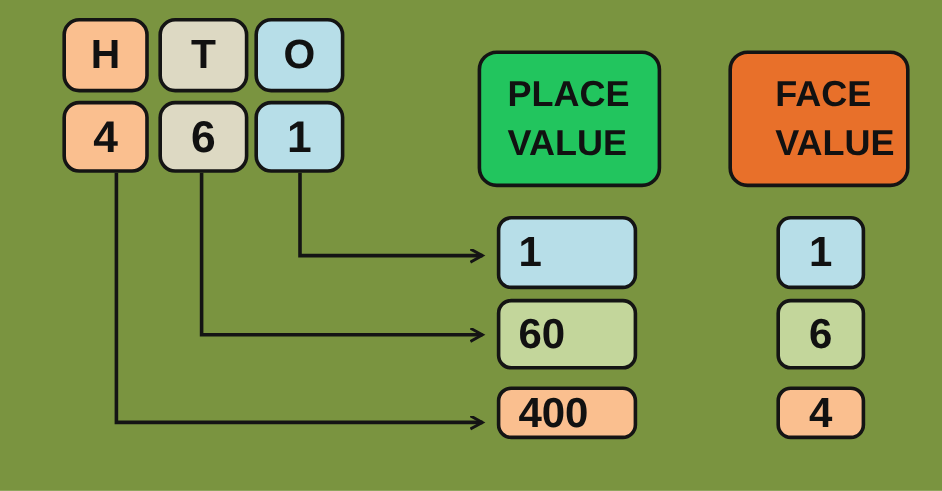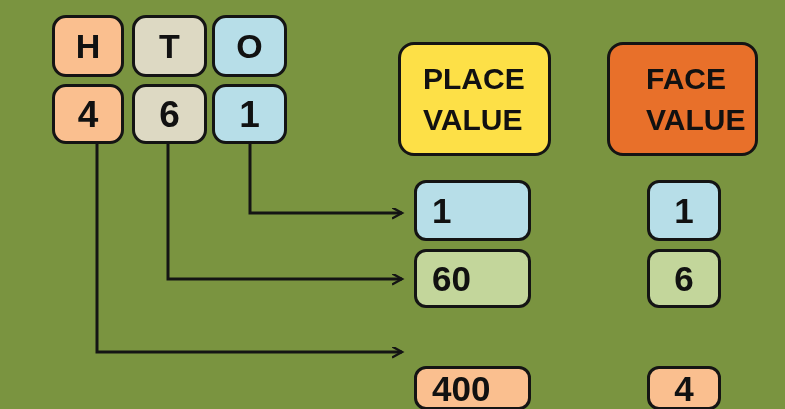--- a/index.html
+++ b/index.html
@@ -34,21 +34,21 @@
     flex-direction: column;
     align-items: flex-start;
     justify-content: center;
     gap: 11px;
   }
   .header-place { left: 398px; top: 42px; width: 153px; height: 114px; padding-left: 22px; }
   .header-face  { left: 607px; top: 42px; width: 151px; height: 114px; padding-left: 26px; }
   
   .row-0 { top: 180px; height: 61px; }
   .row-1 { top: 249px; height: 59px; }
-  .row-2 { top: 322px; height: 44px; margin-top: 44px; }
+  .row-2 { top: 322px; height: 44px; }
   .pv-box {
     left: 414px; width: 117px;
     border-radius: 12px; font-size: 35px;
     justify-content: flex-start; padding-left: 15px;
   }
   .fv-box {
     left: 647px; width: 74px;
     border-radius: 12px; font-size: 35px;
   }
   #arrows { position: absolute; left: 0; top: 0; }
@@ -70,21 +70,21 @@
   </svg>
 
   <div class="box col-label col-0" style="background-color: rgb(250, 191, 143);">H</div>
   <div class="box col-label col-1" style="background-color: rgb(221, 217, 195);">T</div>
   <div class="box col-label col-2" style="background-color: rgb(183, 222, 232);">O</div>
 
   <div class="box col-digit col-0" style="background-color: rgb(250, 191, 143);">4</div>
   <div class="box col-digit col-1" style="background-color: rgb(221, 217, 195);">6</div>
   <div class="box col-digit col-2" style="background-color: rgb(183, 222, 232);">1</div>
 
-  <div class="box header header-place" style="background-color: #fde047;">
+  <div class="box header header-place" style="background-color: #22c55e;">
     <span>PLACE</span>
     <span>VALUE</span>
   </div>
   <div class="box header header-face" style="background-color: rgb(232, 112, 42); padding-left: 36px;">
     <span>FACE</span>
     <span>VALUE</span>
   </div>
 
   <div class="box pv-box row-0" style="background-color: rgb(183, 222, 232);">1</div>
   <div class="box pv-box row-1" style="background-color: rgb(195, 214, 155);">60</div>

